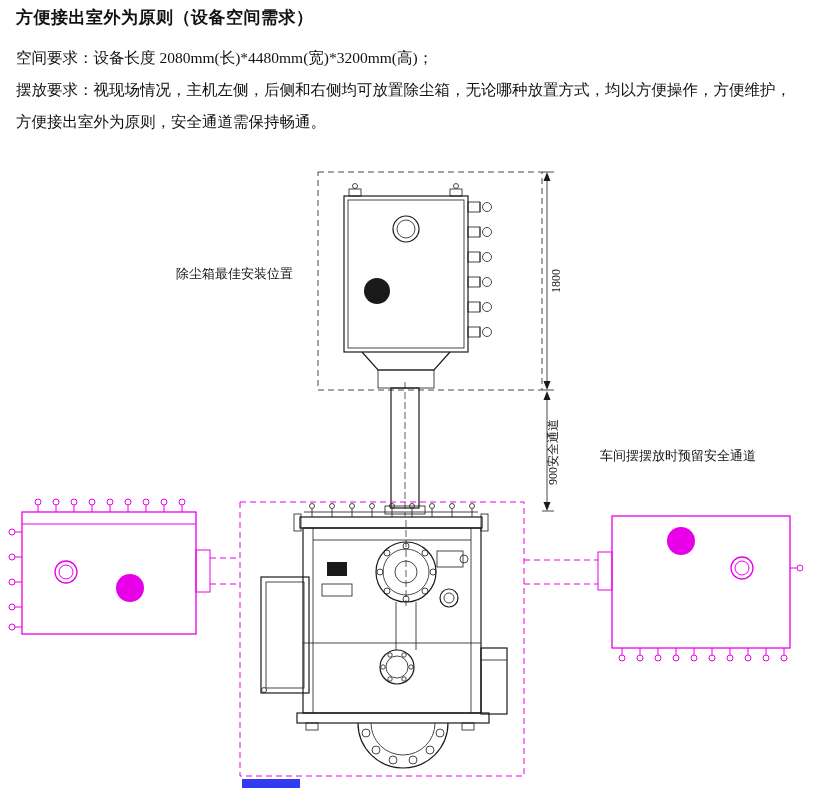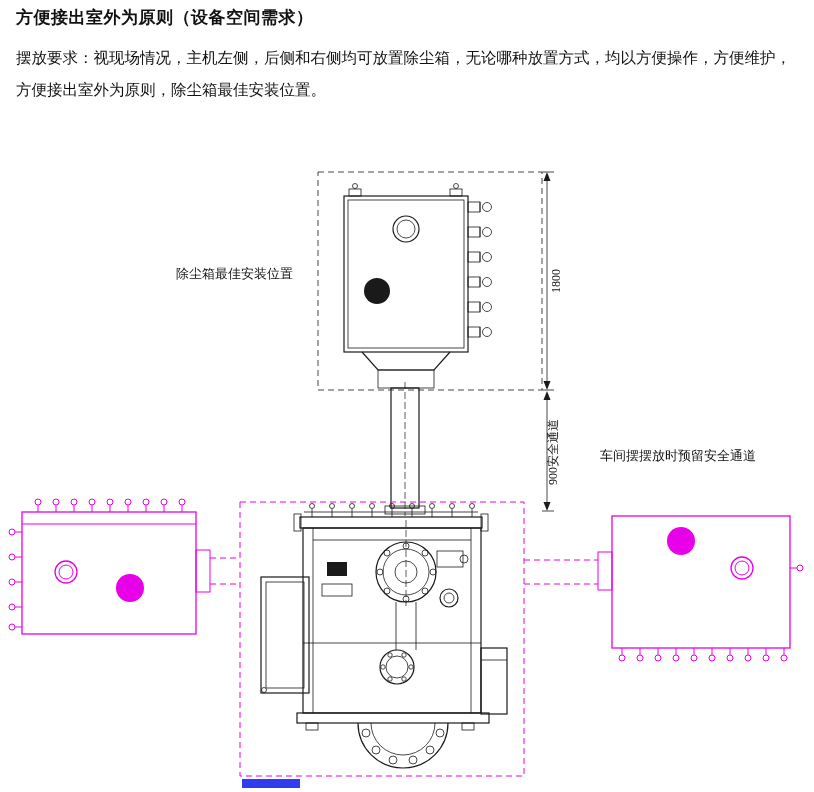--- a/index.html
+++ b/index.html
@@ -23,21 +23,22 @@
   text.dim{font-family:"Liberation Serif","DejaVu Serif",serif;font-size:12px;fill:#111;}
 </style>
 </head>
 <body>
 
 <div class="page">
 
   <div class="doc-title">方便接出室外为原则（设备空间需求）</div>
 
   <div class="doc-text">
-    <p>摆放要求：视现场情况，主机左侧，后侧和右侧均可放置除尘箱，无论哪种放置方式，均以方便操作，方便维护，方便接出室外为原则，除尘箱最佳安装位置。</p>
+    <p>空间要求：设备长度 2080mm(长)*4480mm(宽)*3200mm(高)；</p>
+    <p>摆放要求：视现场情况，主机左侧，后侧和右侧均可放置除尘箱，无论哪种放置方式，均以方便操作，方便维护，方便接出室外为原则，安全通道需保持畅通。</p>
   </div>
 
   <svg class="diagram" width="814" height="792" viewBox="0 0 814 792">
 
     <g>
       <rect class="kt dashk" x="318" y="172" width="224" height="218"></rect>
     </g>
 
     <g>
       <line class="kt" x1="547" y1="175" x2="547" y2="387"></line>

